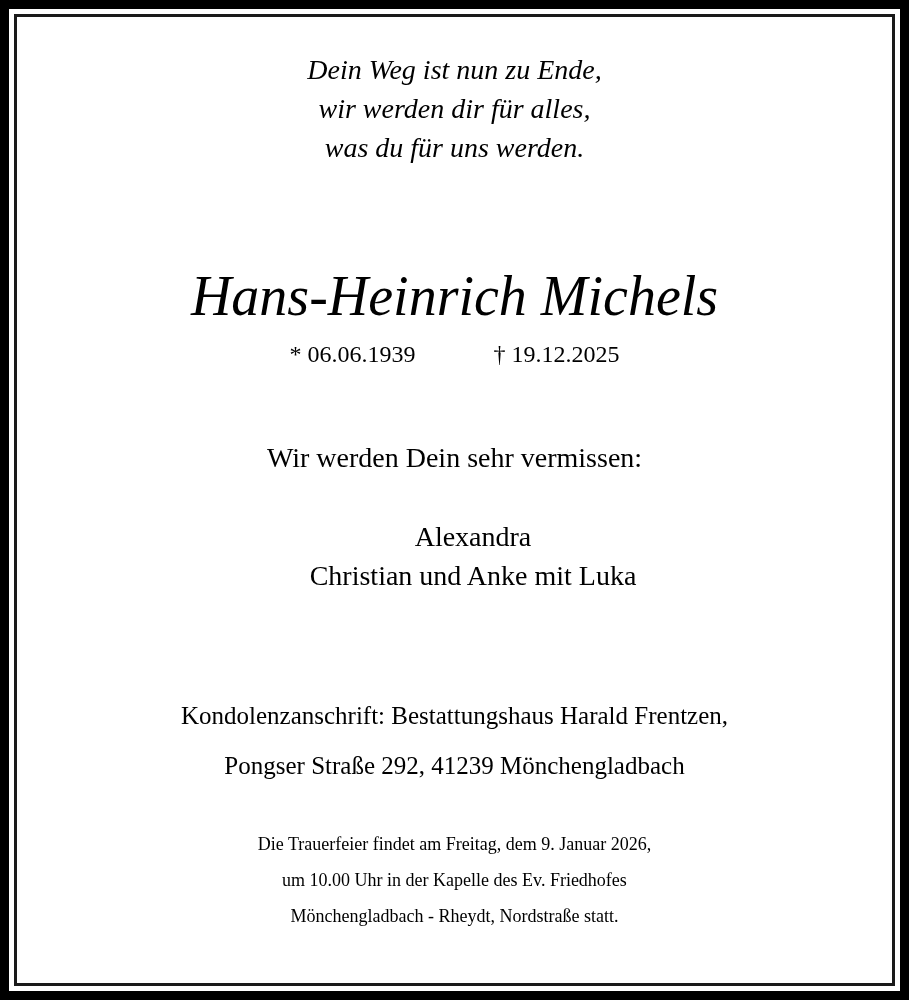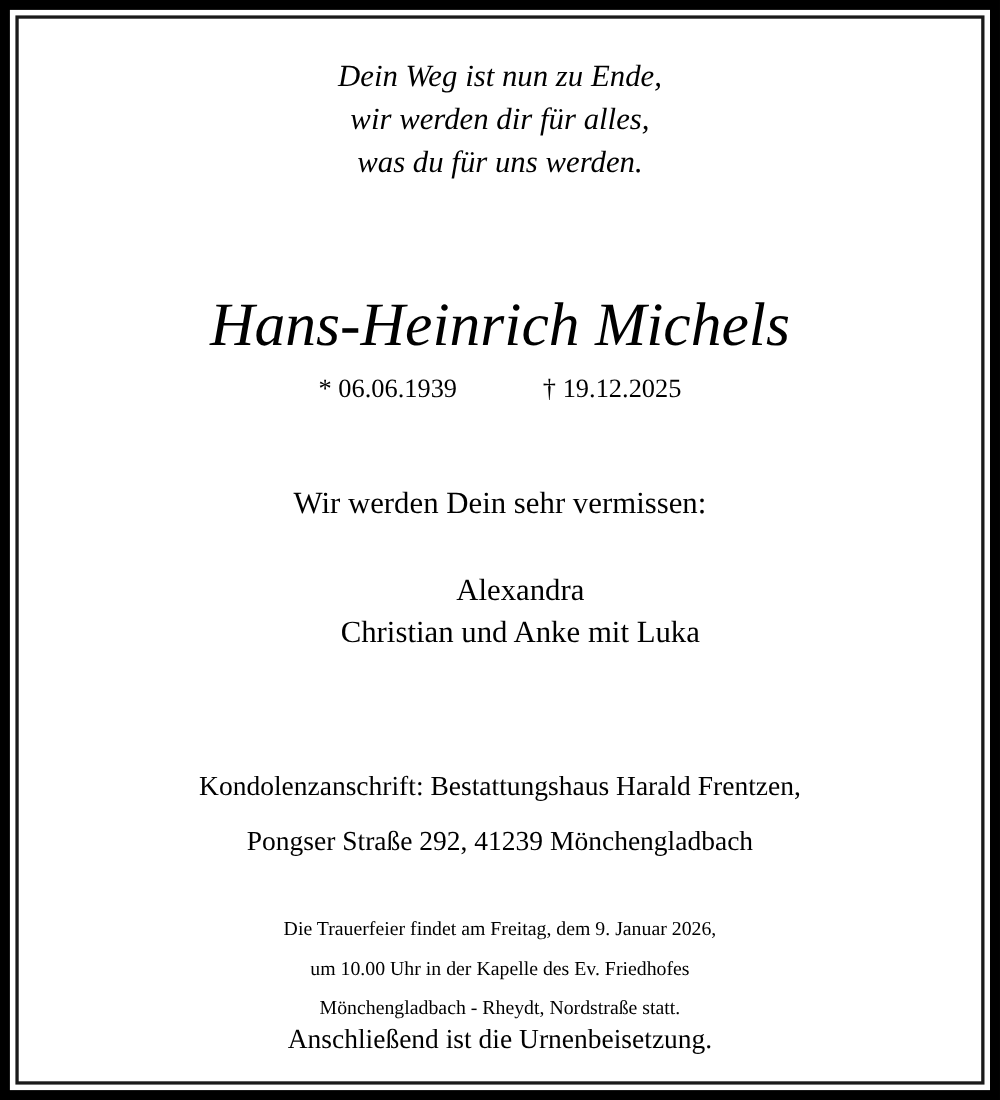--- a/index.html
+++ b/index.html
@@ -140,17 +140,16 @@
         <div>Kondolenzanschrift: Bestattungshaus Harald Frentzen,</div>
         <div>Pongser Straße 292, 41239 Mönchengladbach</div>
       </div>
 
       <div class="ceremony">
         <div>Die Trauerfeier findet am Freitag, dem 9. Januar 2026,</div>
         <div>um 10.00 Uhr in der Kapelle des Ev. Friedhofes</div>
         <div>Mönchengladbach - Rheydt, Nordstraße statt.</div>
       </div>
 
-      <div class="burial">Anschließend ist die Urnenbeisetzung.</div>
 
     </div>
   </div>
 </div>
 
 </body></html>

